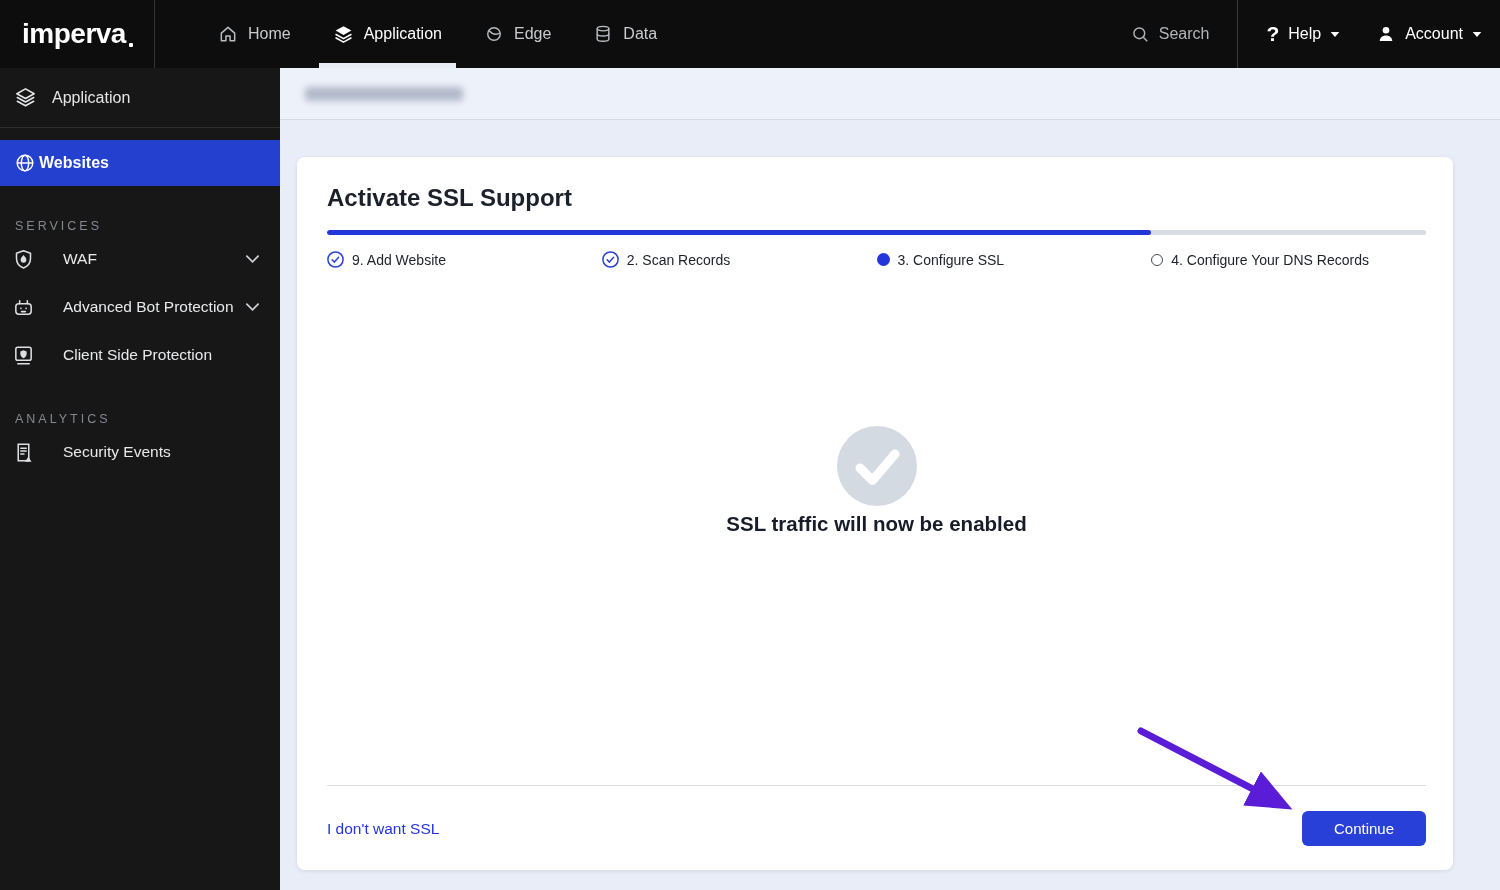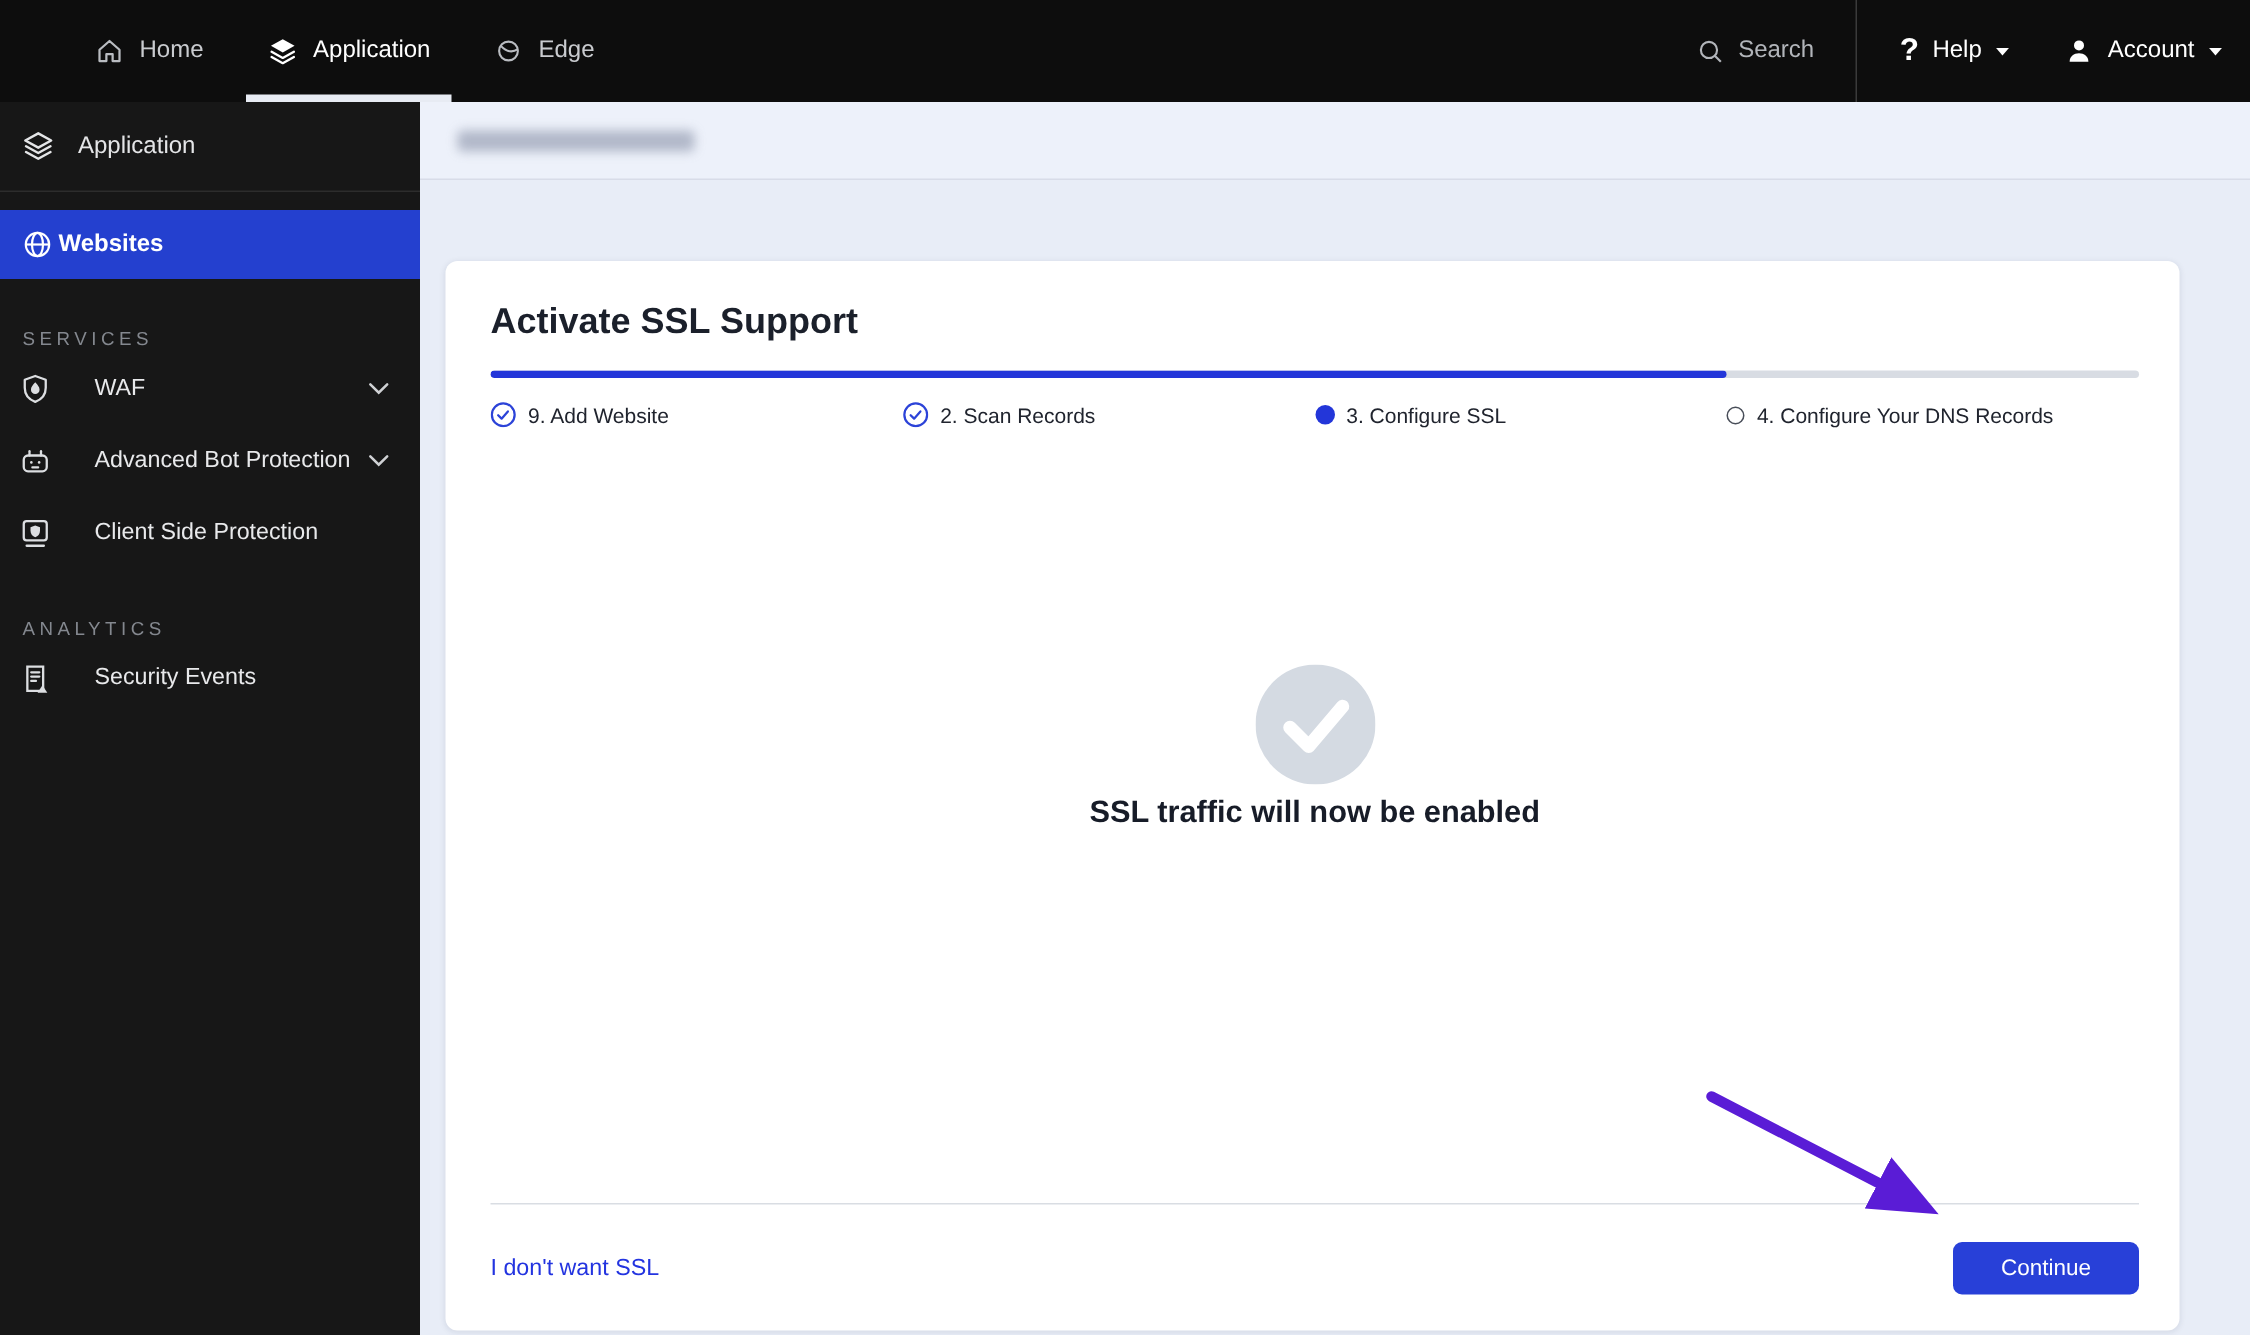--- a/index.html
+++ b/index.html
@@ -36,39 +36,42 @@
   .side-active { margin-top:12px; height:46px; display:flex; align-items:center; gap:3px; padding-left:14px; background:#2440cf; color:#fff; font-size:16px; font-weight:bold; cursor:pointer; }
   .side-section { margin:33px 0 2px 15px; font-size:12.5px; letter-spacing:3px; color:#84888f; }
   .side-item { position:relative; height:48px; display:flex; align-items:center; gap:28px; padding-left:12px; color:#e8e9eb; font-size:15.5px; cursor:pointer; }
   .side-item .sicon { color:#dcdee1; }
   .side-chevron { position:absolute; right:20px; color:#cfd1d4; }
 
   
   .main { position:absolute; left:280px; top:68px; width:1220px; height:822px; background:#e8edf7; }
   .crumb-strip { height:52px; background:#edf1fa; border-bottom:1px solid #d8dce8; display:flex; align-items:center; padding-left:25px; }
   .crumb-blur { width:158px; height:14px; background:#98a0b4; border-radius:3px; filter:blur(3.5px); opacity:.7; }
-  .card { position:absolute; left:17px; top:106px; width:1156px; height:713px; background:#fff; border-radius:8px; box-shadow:0 1px 4px rgba(20,30,60,.10); padding:0 27px 0 30px; }
+  .card { position:absolute; left:17px; top:89px; width:1156px; height:713px; background:#fff; border-radius:8px; box-shadow:0 1px 4px rgba(20,30,60,.10); padding:0 27px 0 30px; }
   .card-title { padding-top:27px; font-size:24px; font-weight:600; color:#1b202b; }
   .progress-track { margin-top:18px; height:5px; background:#d8dce3; border-radius:3px; overflow:hidden; }
   .progress-fill { height:100%; background:#2336d9; border-radius:3px; }
   .steps { display:flex; margin-top:16px; }
   .step { width:25%; display:flex; align-items:center; gap:8px; font-size:14px; color:#20242e; }
   .dot-filled { width:13px; height:13px; border-radius:50%; background:#2336d9; }
   .dot-outline { width:12px; height:12px; border-radius:50%; border:1.6px solid #494e59; background:#fff; }
   .center-block { text-align:center; margin-top:158px; }
   .msg { margin-top:22px; font-size:20.5px; font-weight:bold; color:#171c28; line-height:28px; }
   .footer-divider { position:absolute; left:30px; right:27px; top:628px; height:1px; background:#d9dde3; }
   .skip-link { position:absolute; left:30px; top:663px; font-size:15.5px; color:#2334e0; cursor:pointer; }
   .continue-btn { position:absolute; right:27px; top:654px; width:124px; height:35px; background:#2840d8; border:none; border-radius:6px; color:#fff; font-size:15px; font-family:inherit; cursor:pointer; }
   .arrow-overlay { position:absolute; left:1128px; top:718px; z-index:40; pointer-events:none; }
 </style>
 </head>
 <body>
 
 <header class="topbar">
+  <div class="logo-box">
+    <span class="logo">imperva</span>
+  </div>
 
 
   <nav class="topnav">
     <div class="nav-item">
       <span class="ticon">
         <svg width="20" height="20" viewBox="0 0 24 24" fill="none" stroke="currentColor" stroke-width="1.8" stroke-linejoin="round">
             <path d="M4 11 L12 4 L20 11 V20 H14.5 V14.5 H9.5 V20 H4 Z"></path>
           </svg>
       </span>
       <span>Home</span>
@@ -84,20 +87,30 @@
       <span>Application</span>
     </div>
     <div class="nav-item">
       <span class="ticon">
         <svg width="20" height="20" viewBox="0 0 24 24" fill="none" stroke="currentColor" stroke-width="1.7">
             <circle cx="12" cy="12" r="7.5"></circle>
             <path d="M5.5 7.5 C10 12.5, 15 13.5, 19.5 10.5"></path>
           </svg>
       </span>
       <span>Edge</span>
+    </div>
+    <div class="nav-item">
+      <span class="ticon">
+        <svg width="20" height="20" viewBox="0 0 24 24" fill="none" stroke="currentColor" stroke-width="1.7">
+            <ellipse cx="12" cy="5.5" rx="7" ry="2.7"></ellipse>
+            <path d="M5 5.5 V18 c0 1.5 3.1 2.7 7 2.7 s7-1.2 7-2.7 V5.5"></path>
+            <path d="M5 11.7 c0 1.5 3.1 2.7 7 2.7 s7-1.2 7-2.7"></path>
+          </svg>
+      </span>
+      <span>Data</span>
     </div>
   </nav>
 
   <div class="top-right">
     <div class="search-item">
       <span>
         <svg width="19" height="19" viewBox="0 0 24 24" fill="none" stroke="currentColor" stroke-width="1.8">
             <circle cx="10.5" cy="10.5" r="6.8"></circle>
             <line x1="15.6" y1="15.6" x2="20.5" y2="20.5"></line>
           </svg>

